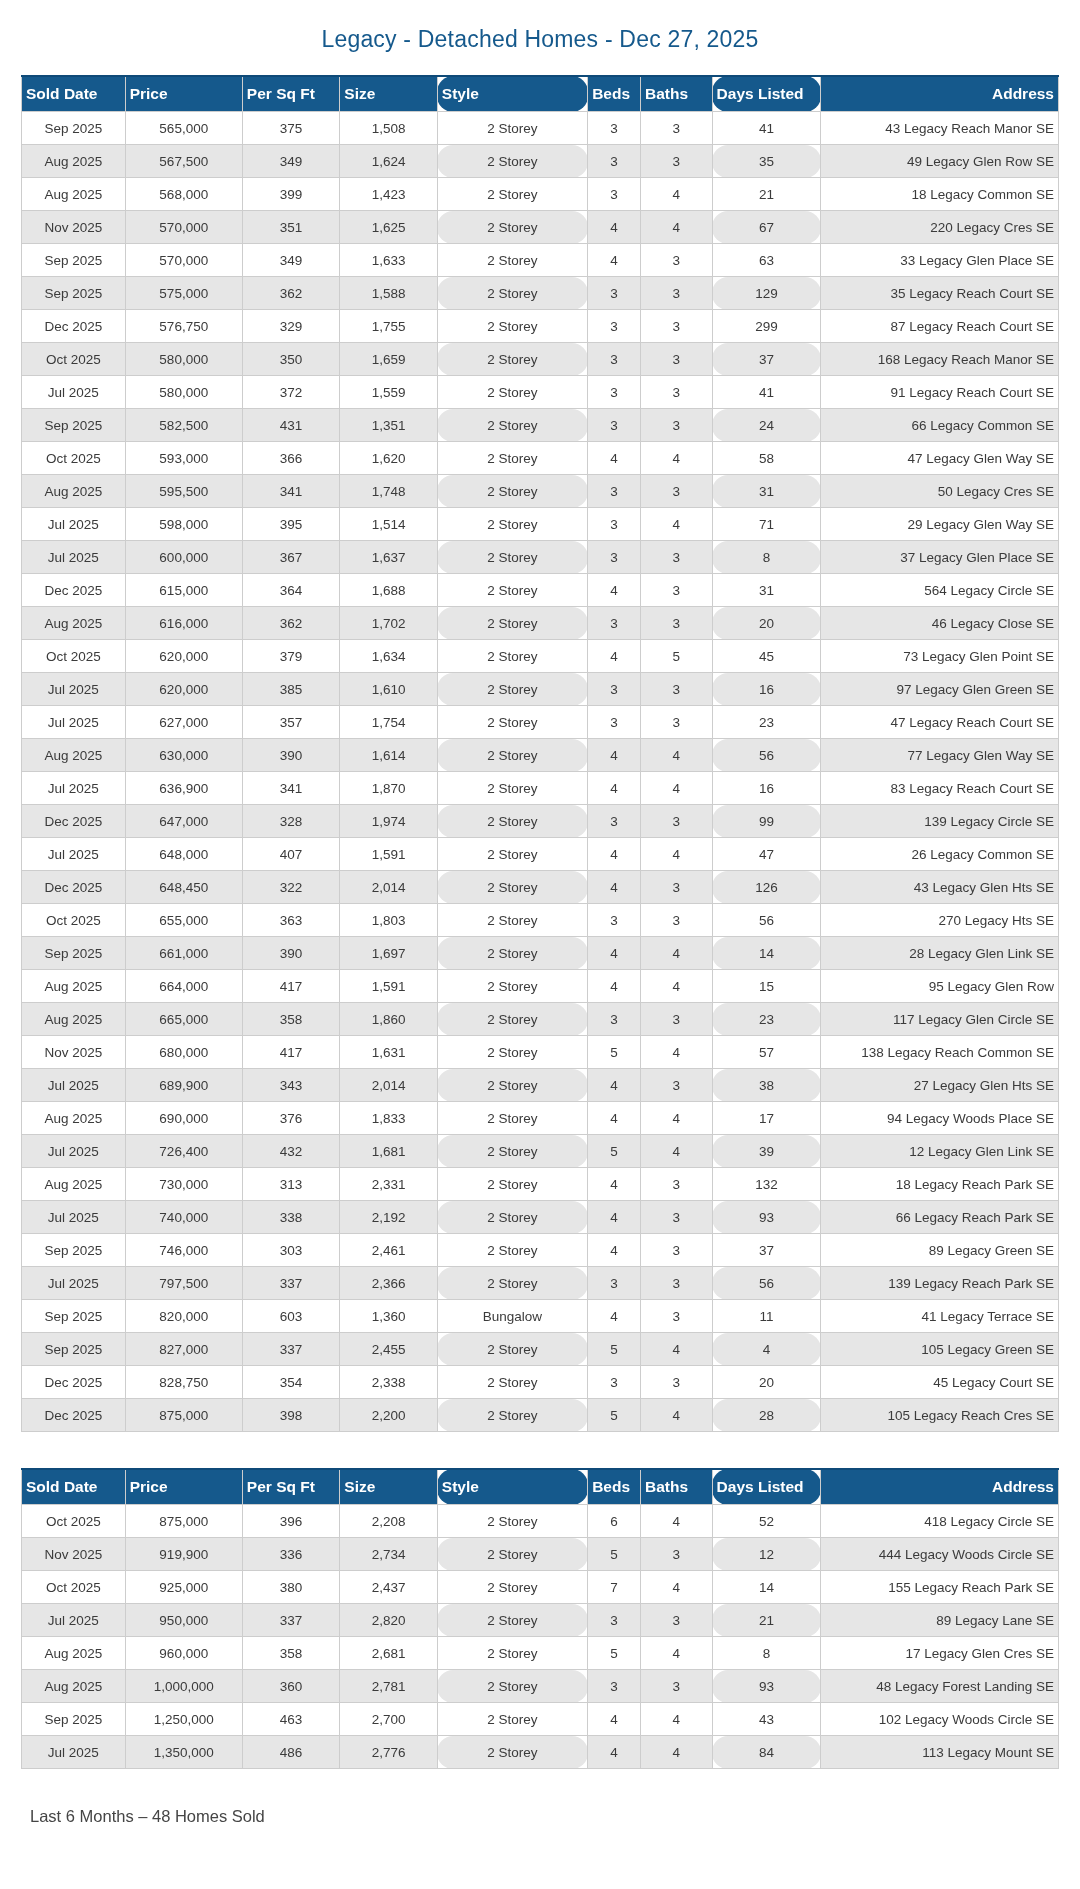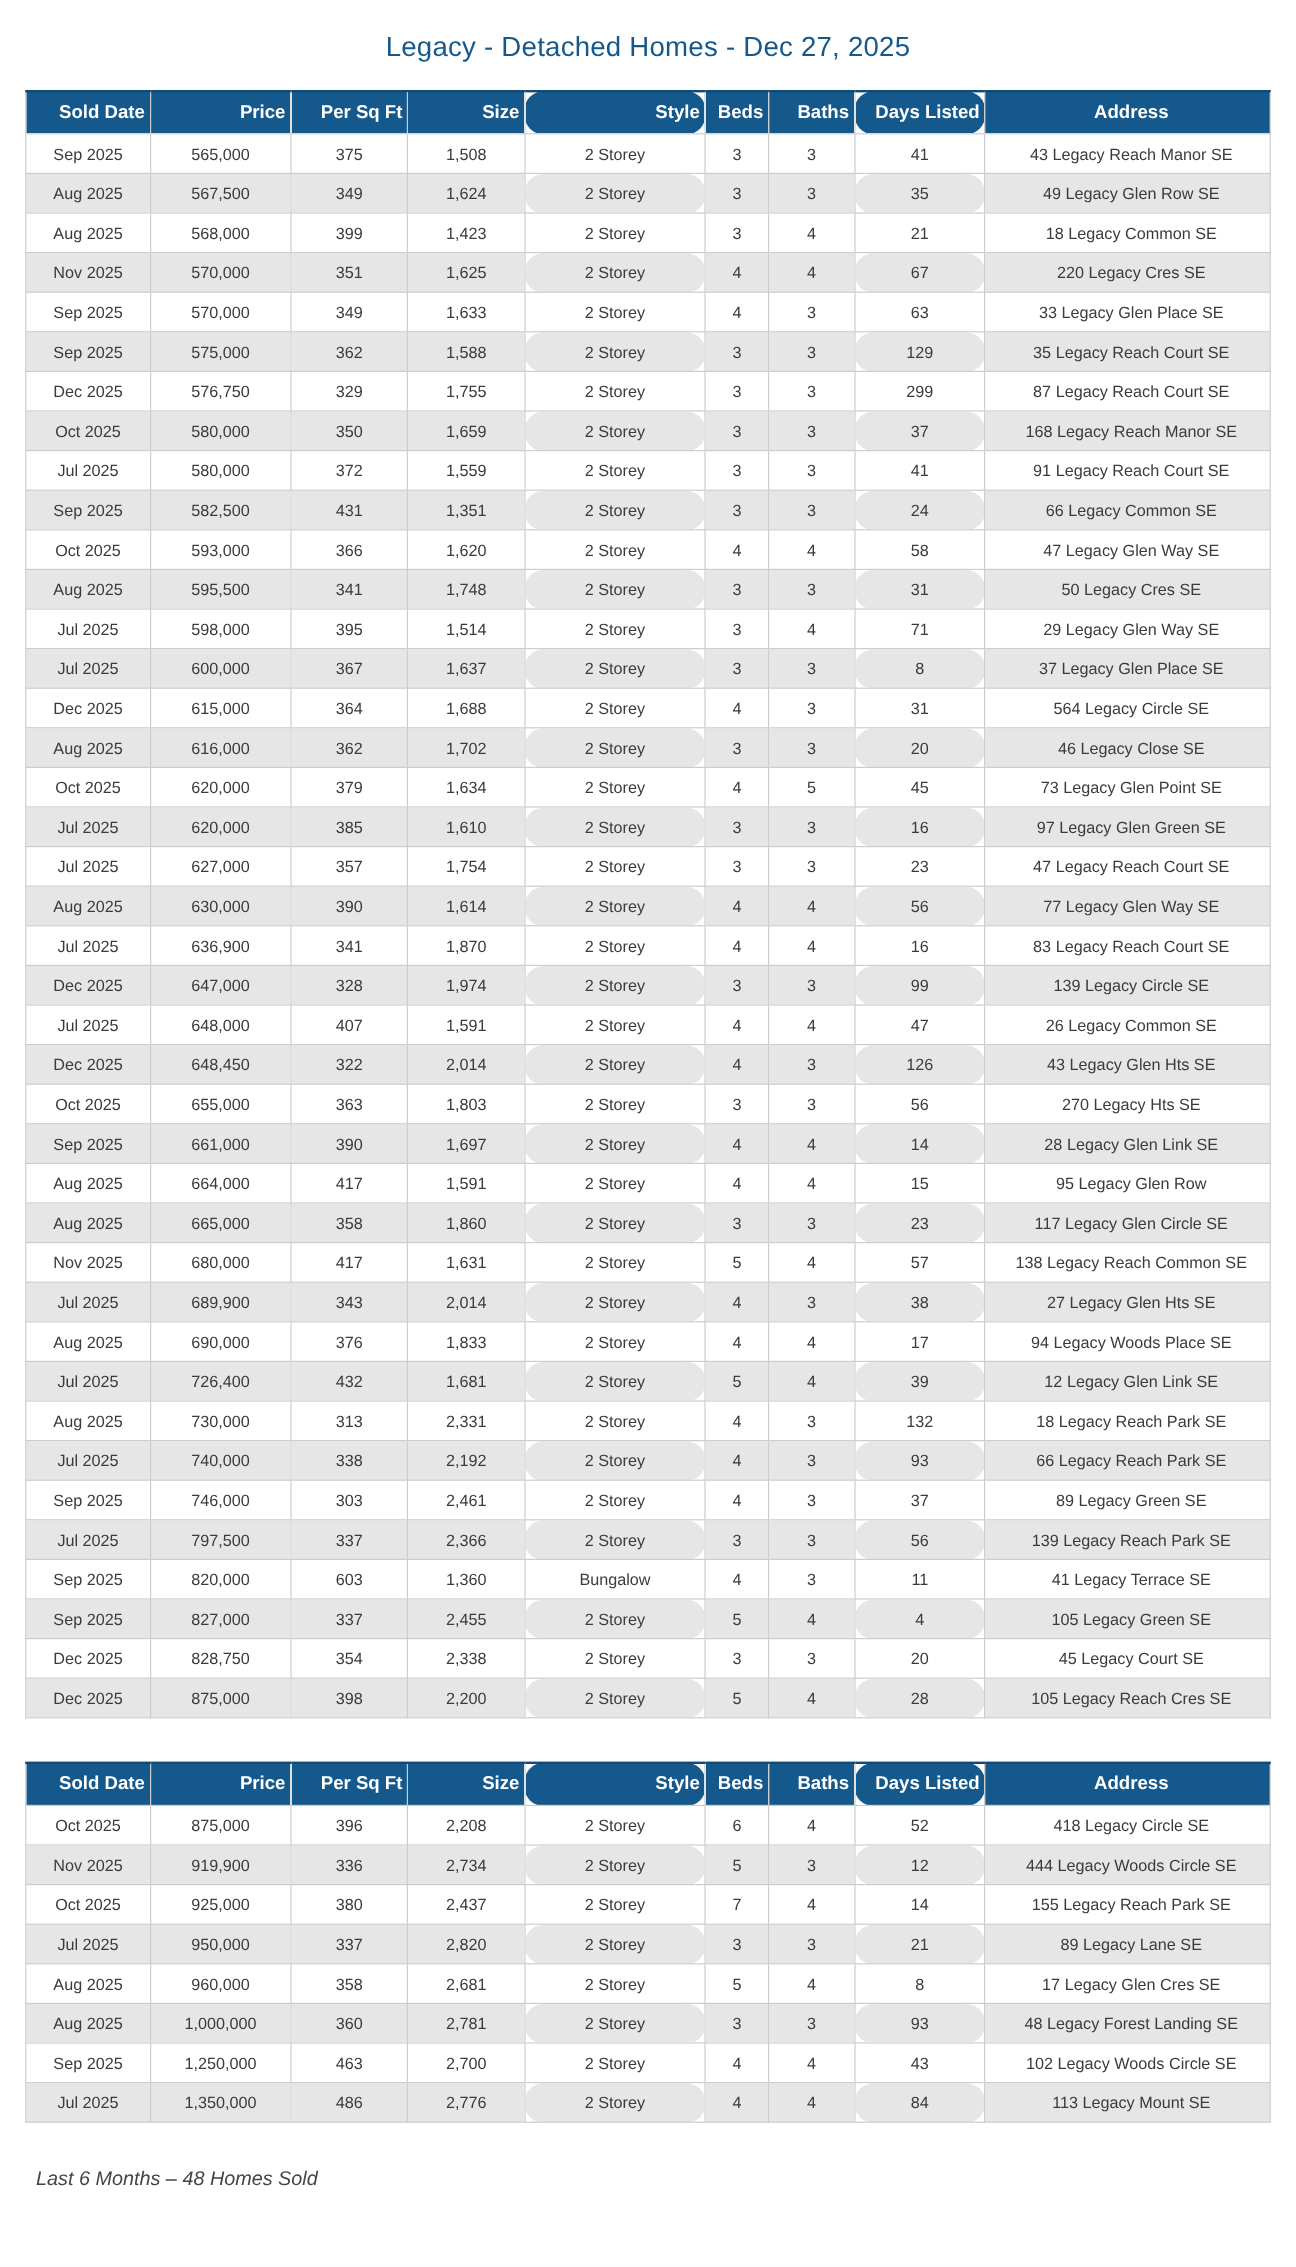--- a/index.html
+++ b/index.html
@@ -30,21 +30,21 @@
     width:100%;
     border-collapse:collapse;
     table-layout:fixed;
     margin:0 0 36px 0;
   }
   table.report thead th{
     background:var(--brand);
     color:#ffffff;
     font-size:15.5px;
     font-weight:700;
-    text-align:right;
+    text-align:left;
     padding:8px 4px;
     border:1px solid var(--grid);
     border-top:2px solid var(--brand-dark);
     overflow:hidden;
     white-space:nowrap;
   }
   table.report tbody td{
     font-size:13.5px;
     color:var(--body-text);
     text-align:center;
@@ -59,24 +59,24 @@
   .col-price{width:11.3%;}
   .col-per-sq-ft{width:9.4%;}
   .col-size{width:9.4%;}
   .col-style{width:14.5%;border-radius:16px;}
   .col-beds{width:5.1%;}
   .col-baths{width:6.9%;}
   .col-days-listed{width:10.5%;border-radius:16px;}
   .col-address{width:22.9%;}
   table.report th.col-address,
   table.report td.col-address{
-    text-align:center;
+    text-align:right;
     padding-left:10px;
   }
-  .summary{margin:0 0 0 9px;font-style:italic;}
+  .summary{margin:0 0 0 9px;}
   .summary p{
     margin:0 0 7px 0;
     font-size:16.5px;
     color:#454545;
     line-height:1.45;
   }
 </style>
 </head>
 <body>
 

